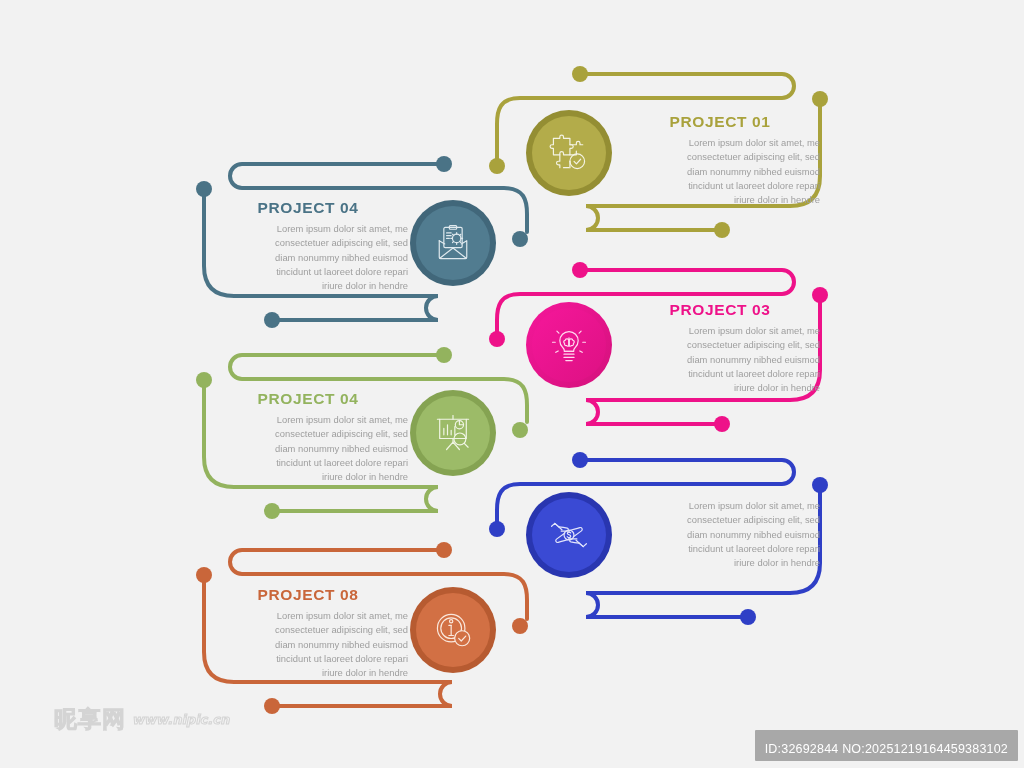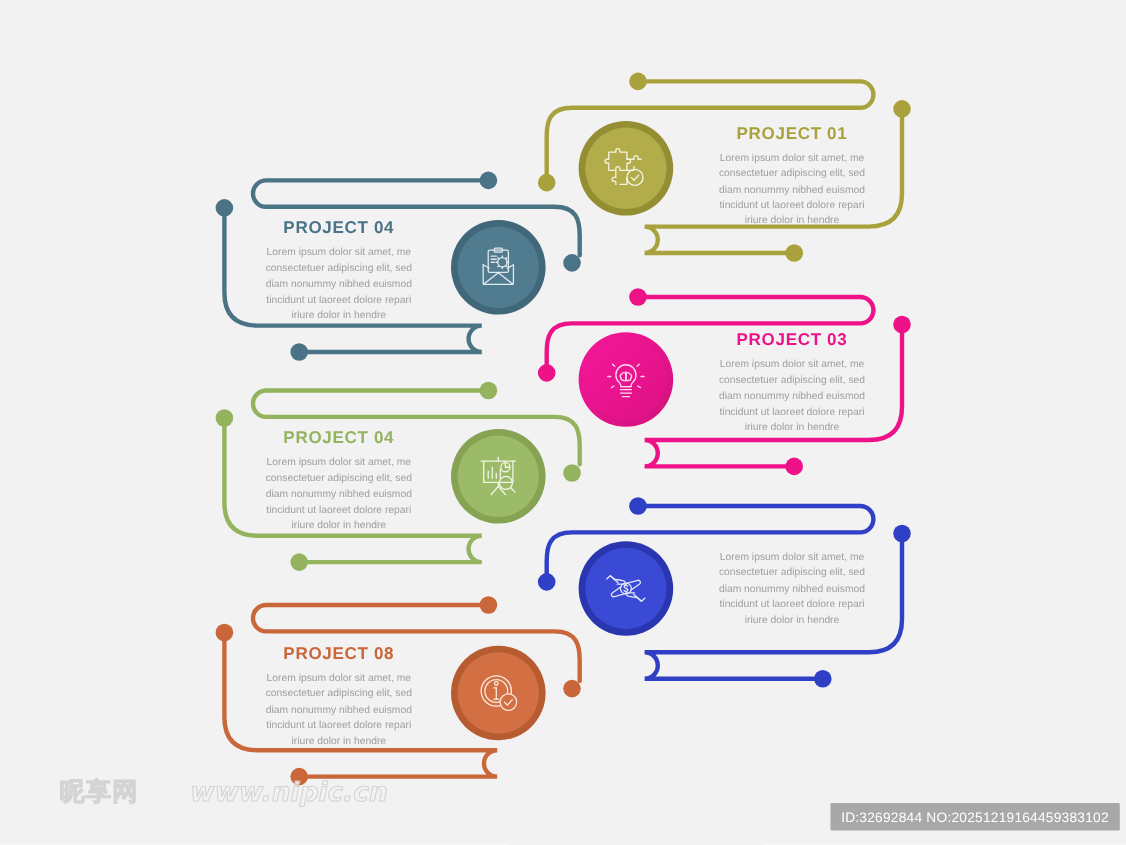--- a/index.html
+++ b/index.html
@@ -39,20 +39,21 @@
     letter-spacing: 0.6px;
     margin: 0 0 6px 0;
     line-height: 1.1;
   }
   .proj-body {
     font-size: 9.4px;
     line-height: 1.52;
     color: #9e9e9e;
     margin: 0;
     white-space: pre-line;
+    text-align: right;
   }
 
   
   .icon-circle {
     position: absolute;
     width: 86px;
     height: 86px;
     border-radius: 50%;
     display: flex;
     align-items: center;
@@ -85,36 +86,35 @@
   }
   #wm-left .wm-cn {
     font-size: 23px;
     font-weight: bold;
     color: #f2f2f2;
     -webkit-text-stroke: 1px #cfcfcf;
     letter-spacing: 1px;
     font-family: "DejaVu Sans", sans-serif;
   }
   #wm-left .wm-url {
-    font-size: 24px;
+    font-size: 13px;
     font-weight: bold;
     font-style: italic;
     color: #f2f2f2;
     -webkit-text-stroke: 1px #cfcfcf;
     font-family: "DejaVu Sans", sans-serif;
-    margin-left: 40px;
   }
   #id-badge {
     position: absolute;
     right: 6px;
     top: 730px;
     background: #a8a8a8;
     color: #ffffff;
     font-size: 12.5px;
-    padding: 6px 10px 5px 10px;
+    padding: 12px 10px 5px 10px;
     letter-spacing: 0.2px;
     font-family: "Liberation Sans", sans-serif;
     border-radius: 1px;
   }
 </style>
 </head>
 <body>
 
 <div id="canvas">
 

